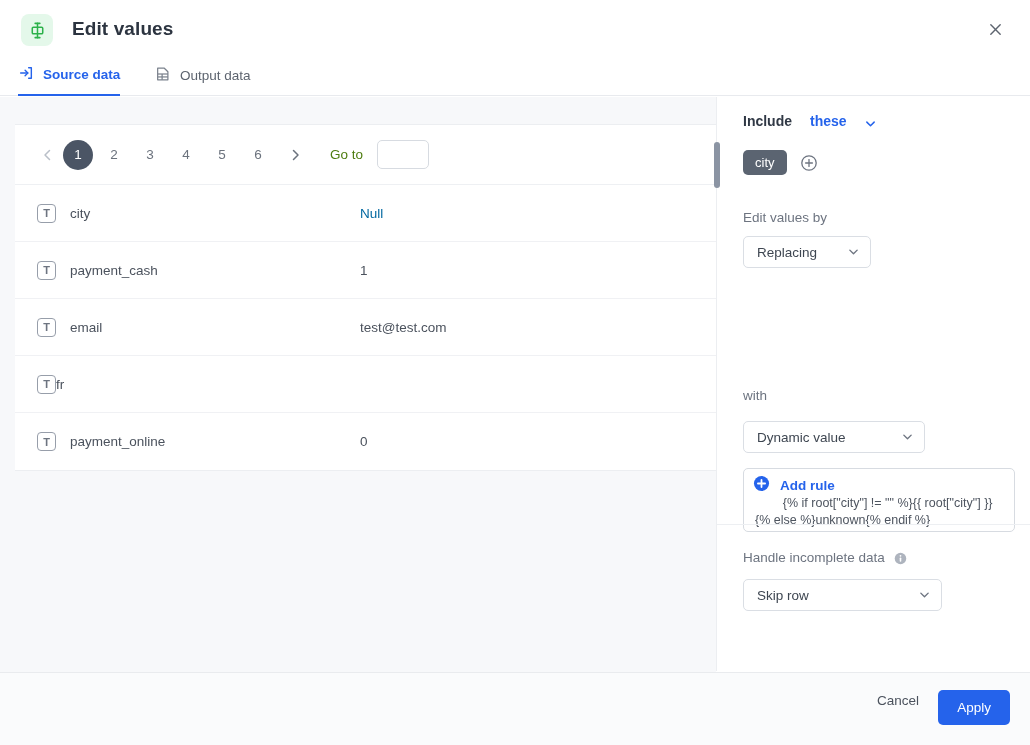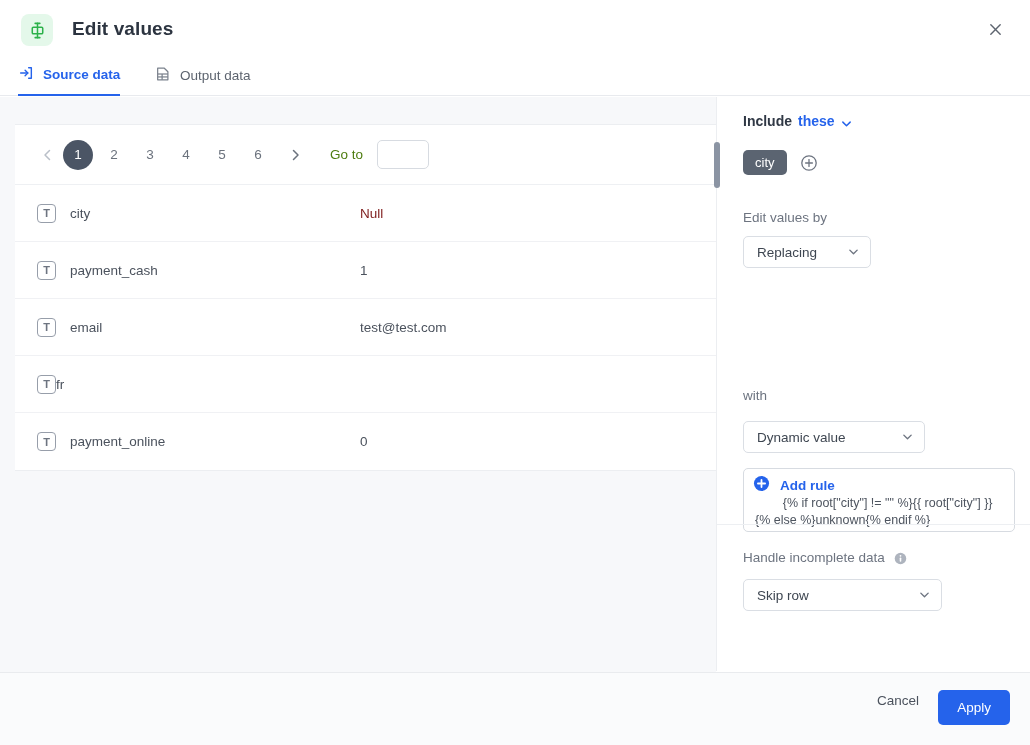--- a/index.html
+++ b/index.html
@@ -81,35 +81,35 @@
     border-bottom: 1px solid #f0f1f4; padding-left: 22px;
   }
   .row:last-child { border-bottom: none; }
   .type-icon {
     width: 19px; height: 19px; border: 1.4px solid #979eaa; border-radius: 4px;
     display: flex; align-items: center; justify-content: center;
     font-size: 11px; color: #6d7480; font-weight: bold; flex: none;
   }
   .row-name { margin-left: 14px; width: 290px; font-size: 13.5px; color: #4b525d; }
   .row-value { font-size: 13.5px; color: #4b525d; }
-  .row-value.null { color: #7f1d1d; }
+  .row-value.null { color: #0369a1; }
 
   
   .right-pane {
     position: absolute; left: 716px; top: 97px; width: 314px; height: 574px;
     background: #ffffff; border-left: 1px solid #eceef1;
   }
   .scroll-thumb {
     position: absolute; left: -3px; top: 45px; width: 6px; height: 46px;
     background: #8b94a3; border-radius: 3px; cursor: pointer;
   }
   .rp-inner { position: absolute; left: 0; top: 0; width: 314px; }
   .include-row {
     position: absolute; left: 26px; top: 16px;
-    display: flex; align-items: center; gap: 6px; font-size: 14px;
+    display: flex; align-items: center; gap: 18px; font-size: 14px;
   }
   .include-word { color: #303845; font-weight: bold; }
   .include-these { color: #2563eb; font-weight: bold; cursor: pointer; }
   .chev { display: inline-block; width: 11px; height: 11px; cursor: pointer; }
   .chip-row { position: absolute; left: 26px; top: 53px; display: flex; align-items: center; gap: 13px; }
   .chip {
     background: #5b6471; color: #ffffff; border-radius: 5px;
     padding: 5px 12px; font-size: 13px; cursor: pointer;
   }
   .add-chip { width: 18px; height: 18px; cursor: pointer; }

